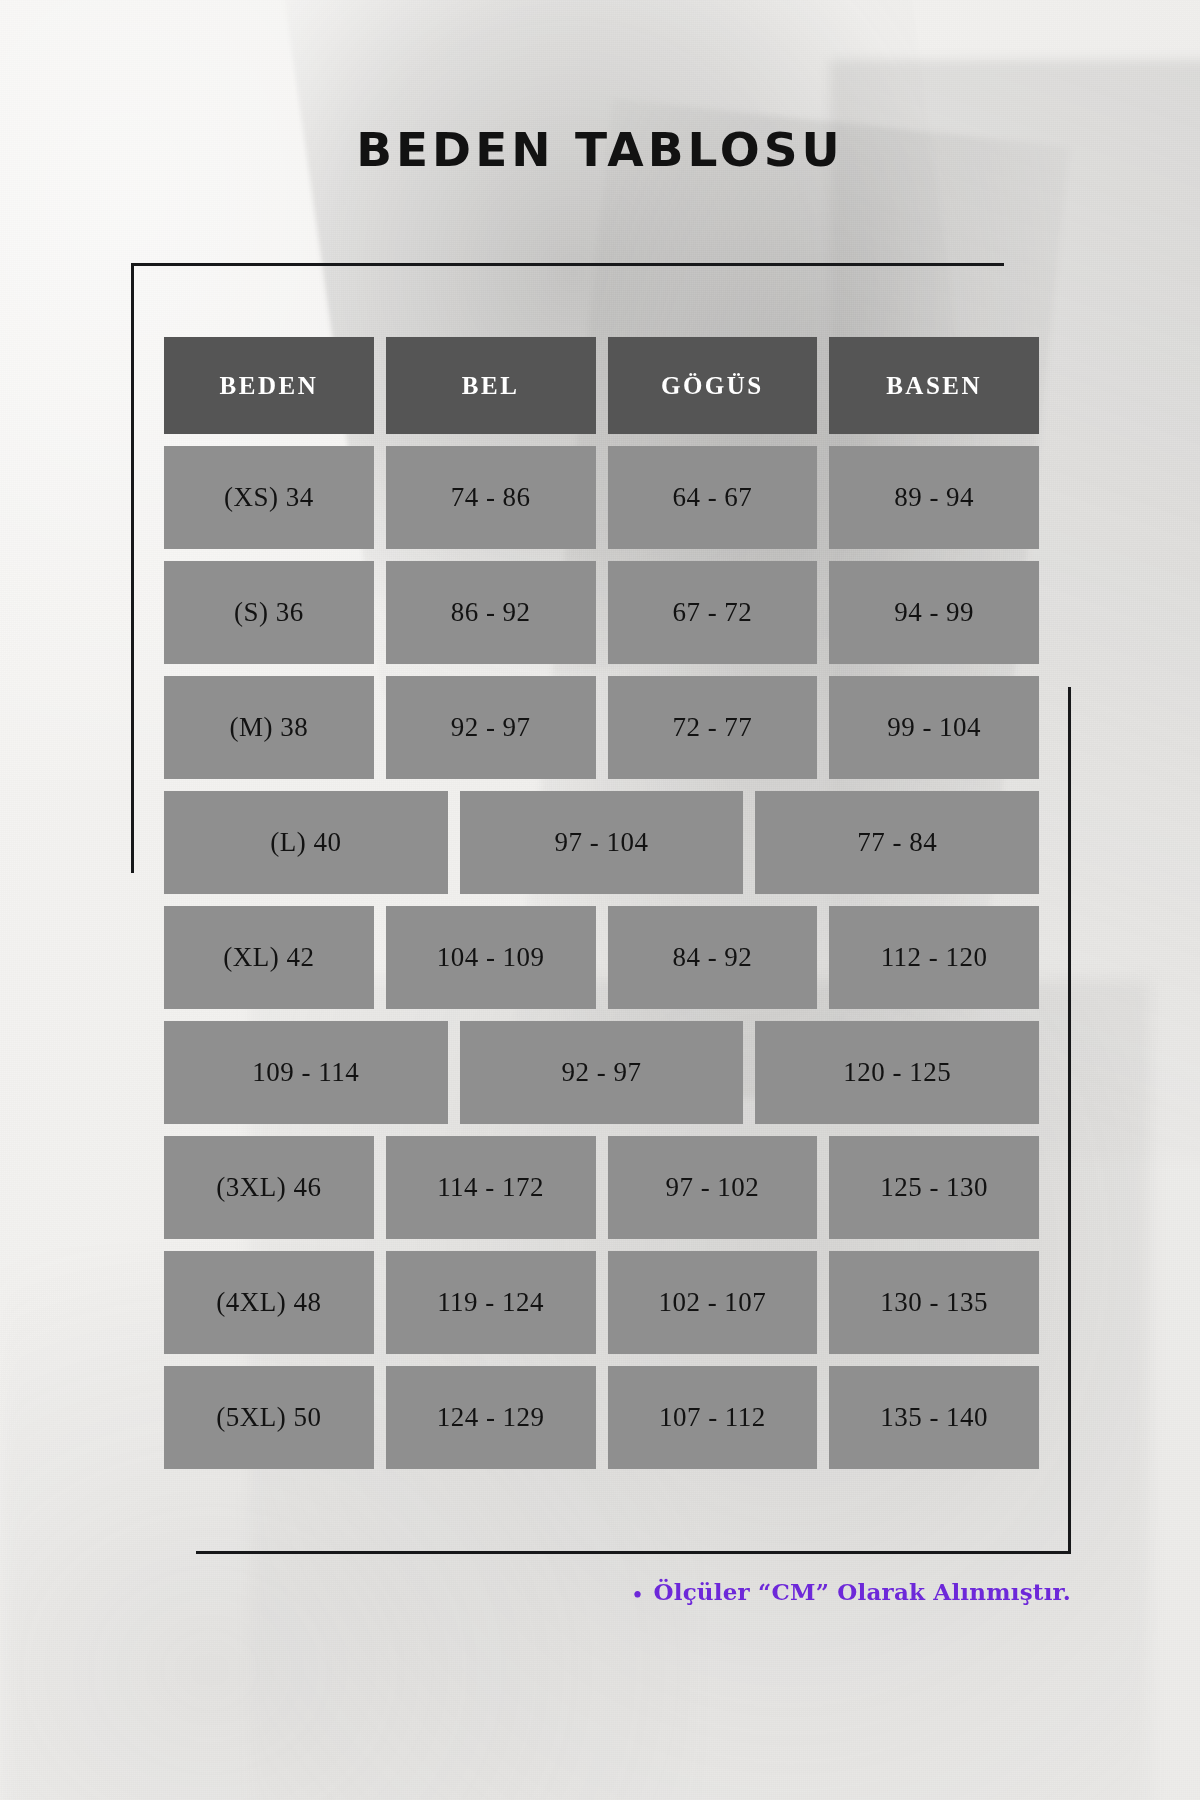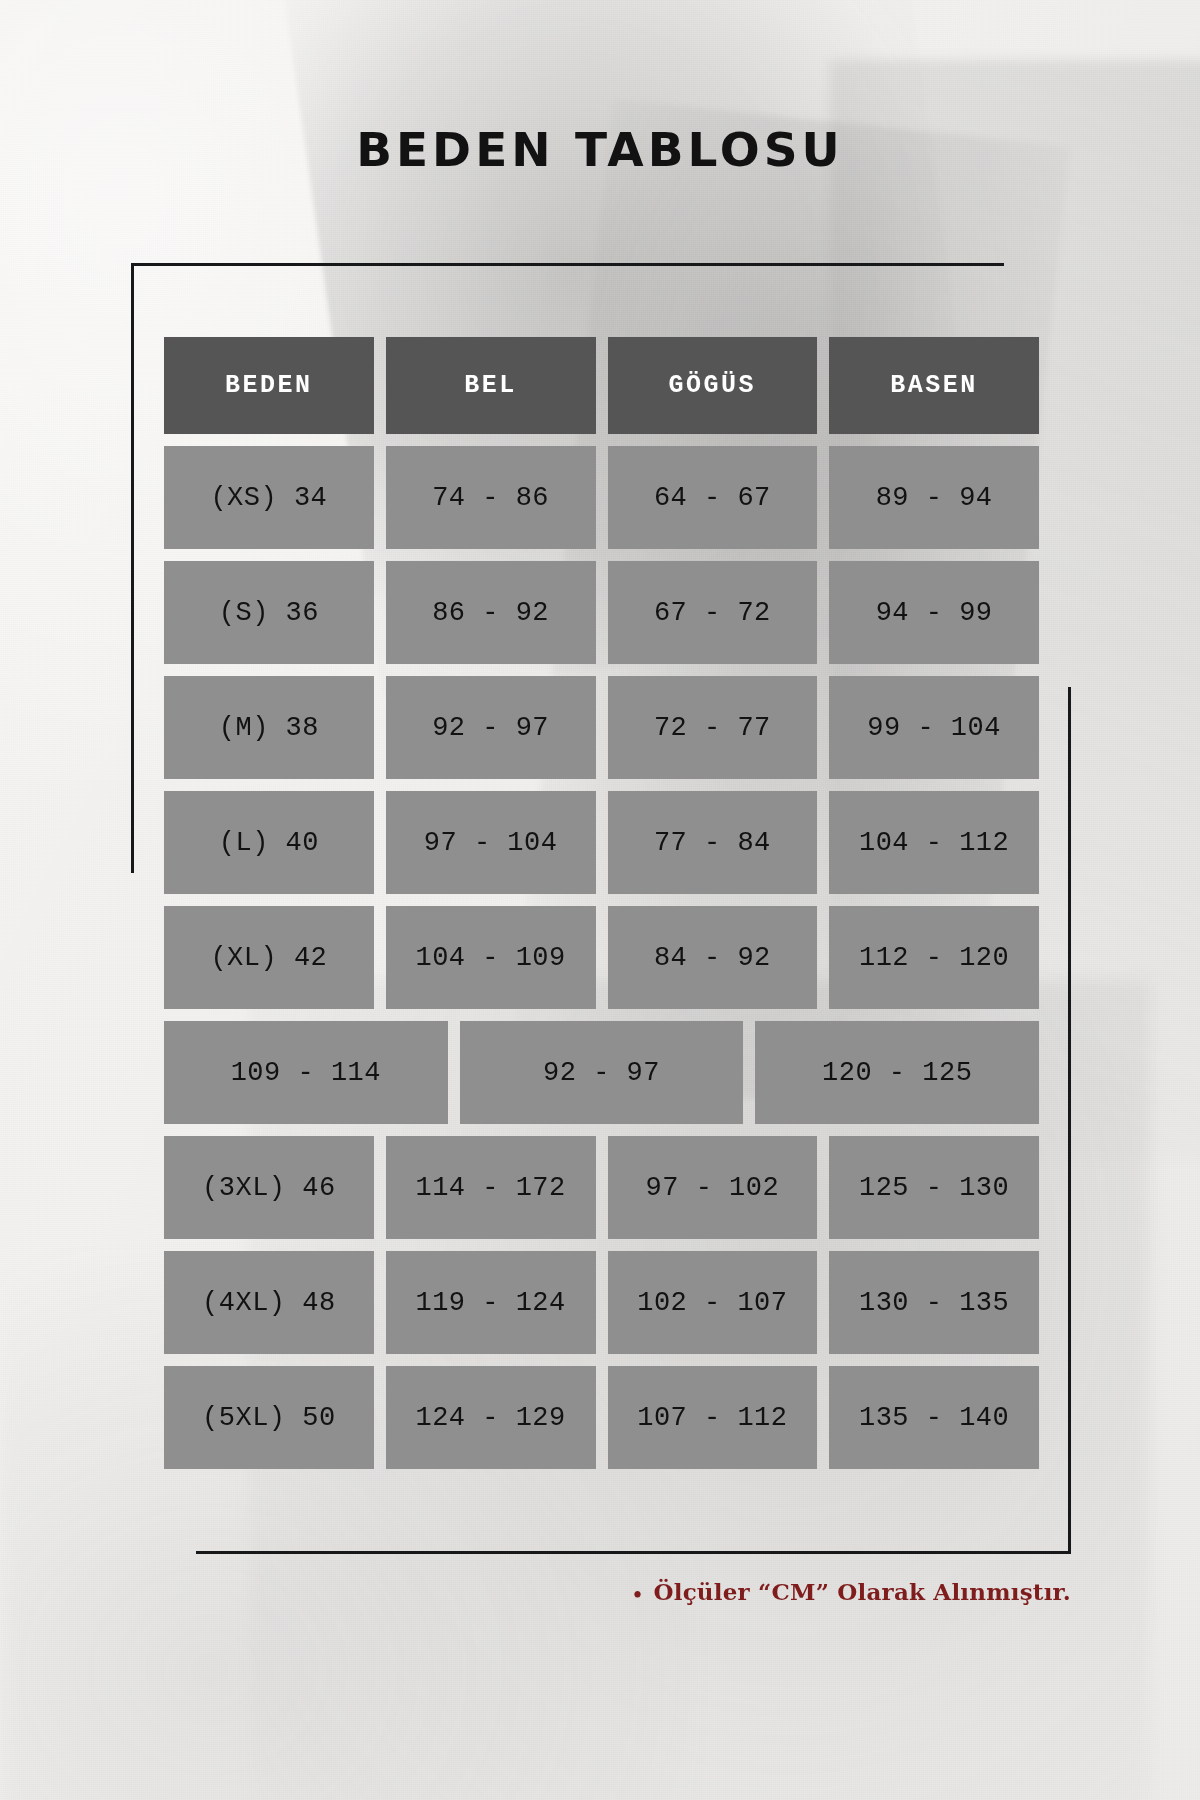--- a/index.html
+++ b/index.html
@@ -141,21 +141,21 @@
     gap: 12px;
   }
   .cell {
     flex: 1 1 0;
     height: 103px;
     display: flex;
     align-items: center;
     justify-content: center;
     background: #8f8f8f;
     color: #121212;
-    font-family: Liberation Mono, monospace;
+    font-family: Liberation Serif, serif;
     font-size: 27px;
     letter-spacing: 0.5px;
   }
   .row-head .cell {
     background: #555555;
     color: #ffffff;
     font-weight: 700;
     font-size: 25px;
     letter-spacing: 2.5px;
     height: 97px;
@@ -166,21 +166,21 @@
 
   .footnote {
     position: absolute;
     left: 0;
     top: 1578px;
     width: 1071px;
     text-align: right;
     font-family: "DejaVu Serif", serif;
     font-weight: 700;
     font-size: 23px;
-    color: #7f1d1d;
+    color: #6d28d9;
     letter-spacing: 0.2px;
   }
   .footnote .bullet {
     display: inline-block;
     margin-right: 10px;
     font-size: 18px;
     vertical-align: middle;
   }
 </style>
 </head>
@@ -232,21 +232,20 @@
       <div class="cell cell-size">(M) 38</div>
       <div class="cell">92 - 97</div>
       <div class="cell">72 - 77</div>
       <div class="cell">99 - 104</div>
     </div>
 
     <div class="row">
       <div class="cell cell-size">(L) 40</div>
       <div class="cell">97 - 104</div>
       <div class="cell">77 - 84</div>
-      <div class="cell">104 - 112</div>
     </div>
 
     <div class="row">
       <div class="cell cell-size">(XL) 42</div>
       <div class="cell">104 - 109</div>
       <div class="cell">84 - 92</div>
       <div class="cell">112 - 120</div>
     </div>
 
     <div class="row">

